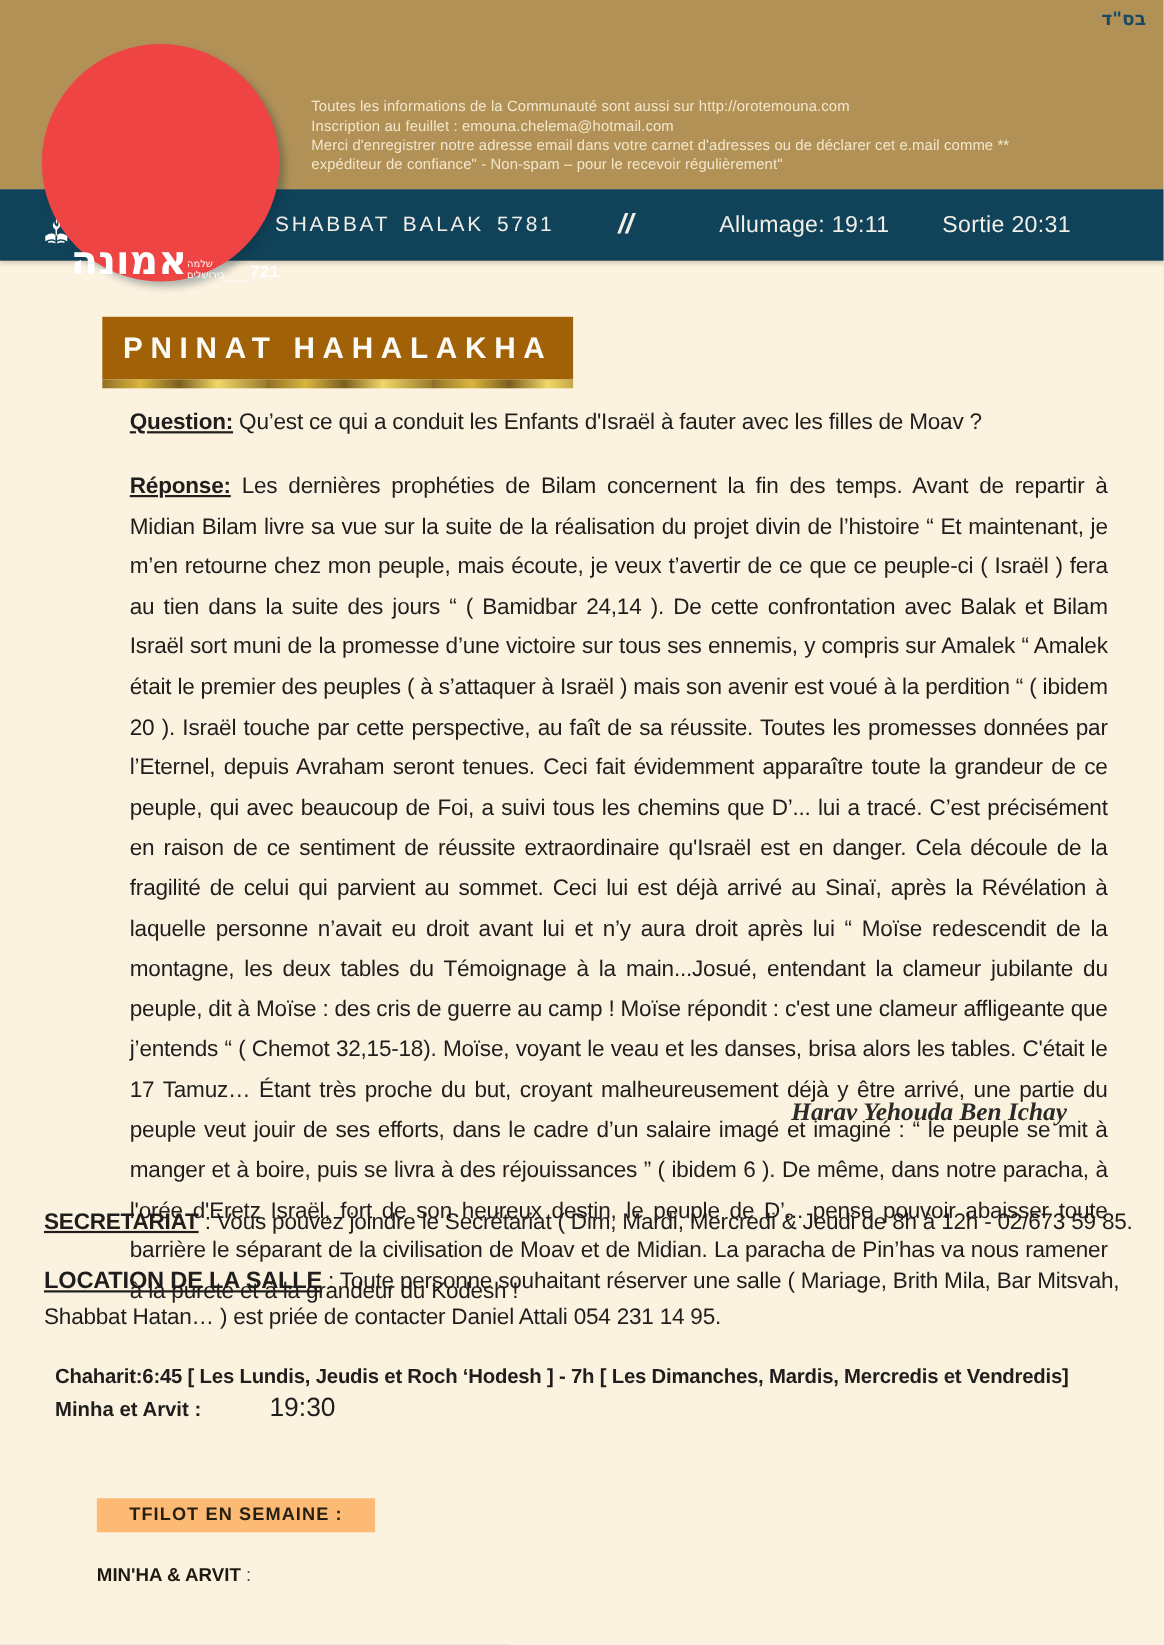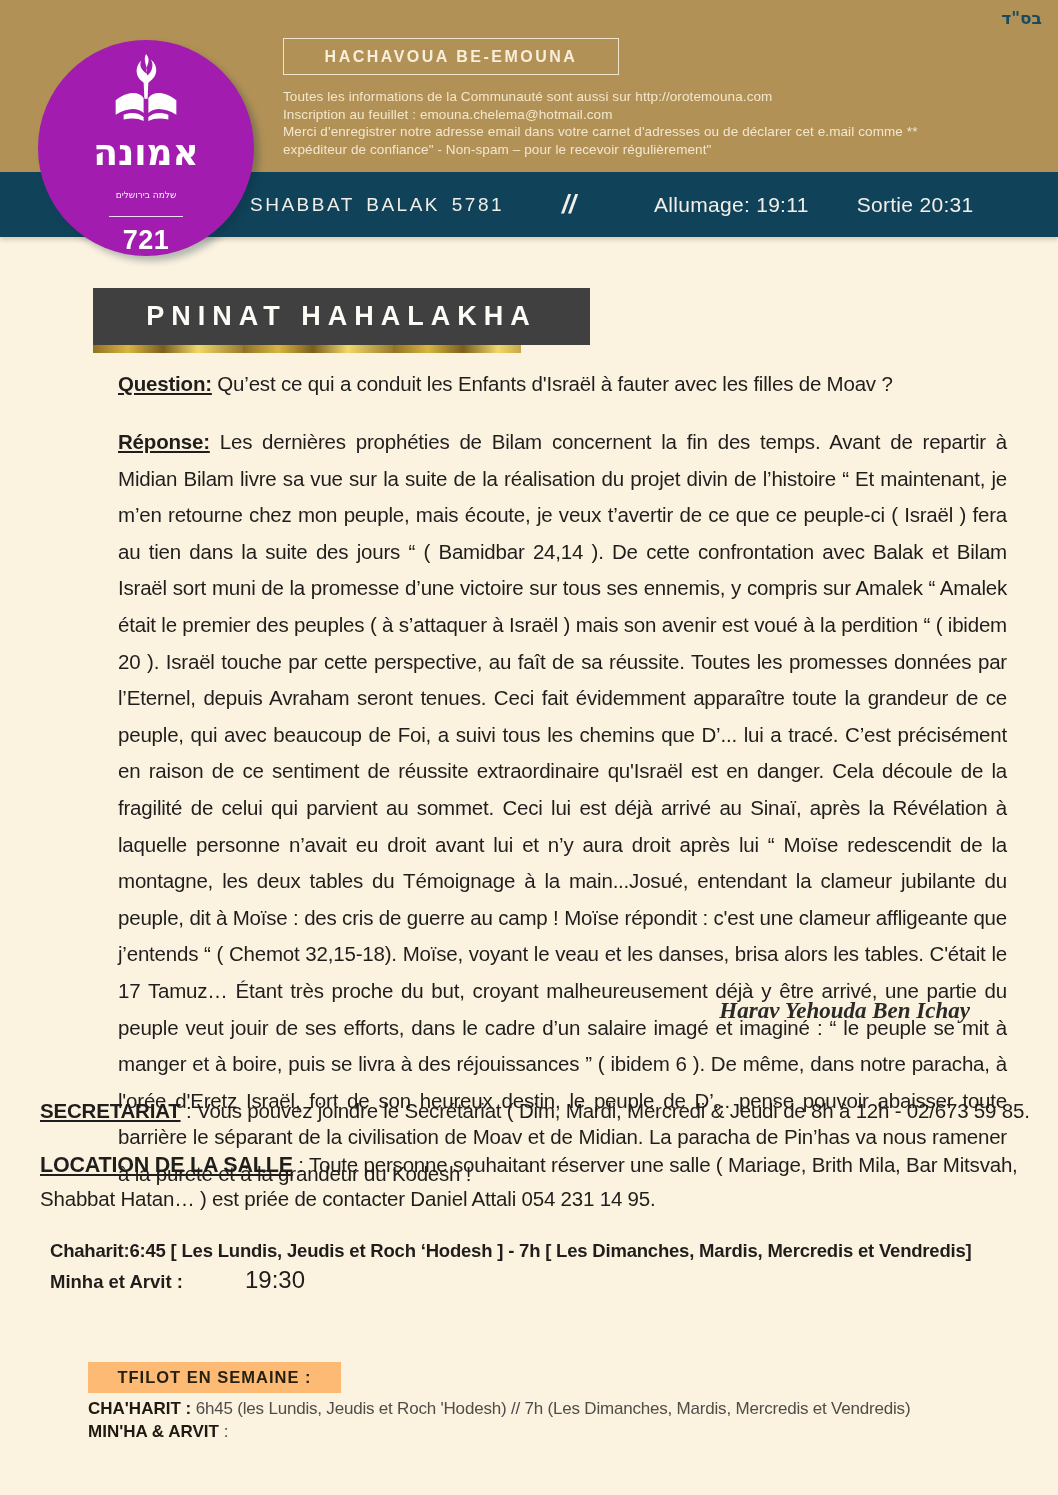--- a/index.html
+++ b/index.html
@@ -15,36 +15,36 @@
     box-shadow:0 3px 4px rgba(60,40,10,.18);}
   .bsd{position:absolute;top:8px;right:16px;font-size:17px;color:#1c4a60;font-weight:bold;
     font-family:"DejaVu Sans",sans-serif;}
   .title-box{position:absolute;left:283px;top:38px;width:336px;height:37px;
     border:1px solid rgba(252,242,224,.85);display:flex;align-items:center;justify-content:center;}
   .title-box span{color:#f8eed9;font-weight:bold;font-size:16px;letter-spacing:2.5px;}
   .header-info{position:absolute;left:283px;top:88px;width:660px;
     color:#f3e7cc;font-size:13.5px;line-height:17.5px;white-space:pre-line;letter-spacing:.1px;}
   
   .logo-circle{position:absolute;left:38px;top:40px;width:216px;height:216px;border-radius:50%;
-    background:#a21caf;box-shadow:5px 5px 7px rgba(10,45,60,.30);
-    display:flex;flex-direction:column;align-items:center;}
+    background:#ef4444;box-shadow:5px 5px 7px rgba(10,45,60,.30);
+    display:flex;flex-direction:row;align-items:flex-end;}
   .logo-emblem{margin-top:14px;width:84px;height:86px;}
   .logo-heb{font-family:"DejaVu Sans",sans-serif;color:#fff;font-weight:bold;font-size:36px;
     line-height:36px;margin-top:-2px;}
   .logo-sub{font-family:"DejaVu Sans",sans-serif;color:rgba(255,255,255,.95);font-size:9px;margin-top:19px;}
   .logo-line{width:74px;height:1px;background:rgba(255,255,255,.85);margin-top:16px;}
-  .issue{color:#fff;font-weight:bold;font-size:27px;margin-top:8px;letter-spacing:.5px;}
+  .issue{color:#fff;font-weight:bold;font-size:15px;margin-top:8px;letter-spacing:.5px;}
   
   .shabbat-row{position:absolute;left:250px;top:172px;height:65px;display:flex;align-items:center;color:#f2efe8;}
   .shabbat-title{font-size:19px;letter-spacing:2.5px;word-spacing:4px;text-align:right;}
   .shabbat-sep{font-size:25px;font-style:italic;font-weight:bold;margin-left:58px;}
   .allumage{font-size:21px;margin-left:78px;letter-spacing:.3px;}
   .sortie{font-size:21px;margin-left:48px;letter-spacing:.3px;}
   
-  .pninat{position:absolute;left:93px;top:288px;width:497px;height:57px;background:#404040;
+  .pninat{position:absolute;left:93px;top:288px;width:428px;height:57px;background:#a16207;
     display:flex;align-items:center;justify-content:center;}
   .pninat span{color:#fdfbf6;font-weight:bold;font-size:27px;letter-spacing:7px;}
   .shimmer{position:absolute;left:93px;top:345px;width:428px;height:8px;
     background:repeating-linear-gradient(90deg,#8f7026 0px,#d9b53e 35px,#7a5f1e 70px,#f1d768 105px,#9a7a2c 150px);}
   
   .qline{position:absolute;left:118px;top:372px;width:900px;font-size:20.5px;letter-spacing:-.2px;}
   .lbl{font-weight:bold;text-decoration:underline;}
   .reponse{position:absolute;left:118px;top:424px;width:889px;font-size:20.5px;line-height:36.6px;
     text-align:justify;letter-spacing:-.2px;}
   .signature{position:absolute;right:88px;top:998px;font-family:"Liberation Serif",serif;
@@ -66,23 +66,20 @@
 </head>
 <body>
 
 <div id="canvas">
 
   <div class="gold-band"></div>
   <div class="teal-band"></div>
 
   <div class="bsd">בס"ד</div>
 
-  <div class="title-box">
-    <span>HACHAVOUA BE-EMOUNA</span>
-  </div>
 
   <div class="header-info">Toutes les informations de la Communauté sont aussi sur http://orotemouna.com
 Inscription au feuillet : emouna.chelema@hotmail.com
 Merci d'enregistrer notre adresse email dans votre carnet d'adresses ou de déclarer cet e.mail comme **
 expéditeur de confiance" - Non-spam – pour le recevoir régulièrement"</div>
 
   <div class="logo-circle">
     <svg class="logo-emblem" viewBox="0 0 100 104" xmlns="http://www.w3.org/2000/svg">
       <g fill="#ffffff">
         <path d="M50 0 C59 10 46 17 52 27 C58 22 60 13 56 7 C66 15 65 28 54 35 L50 38 L46 35 C36 28 36 16 44 8 C41 15 45 20 50 24 C54 17 45 9 50 0 Z"></path>
@@ -130,20 +127,17 @@
   </div>
 
   <div class="chaharit">Chaharit:6:45 [ Les Lundis, Jeudis et Roch ‘Hodesh ] - 7h [ Les Dimanches, Mardis, Mercredis et Vendredis]</div>
   <div class="minha">
     <span>Minha et Arvit :</span><span class="time">19:30</span>
   </div>
 
   <div class="tfilot-box">
     <span>TFILOT EN SEMAINE :</span>
   </div>
-  <div class="tf-cha">
-    <b>CHA'HARIT :</b><span> 6h45 (les Lundis, Jeudis et Roch 'Hodesh) //  7h (Les Dimanches, Mardis, Mercredis et Vendredis)</span>
-  </div>
   <div class="tf-min">
     <b>MIN'HA &amp; ARVIT</b><span> :</span>
   </div>
 
 </div>
 
 </body></html>

